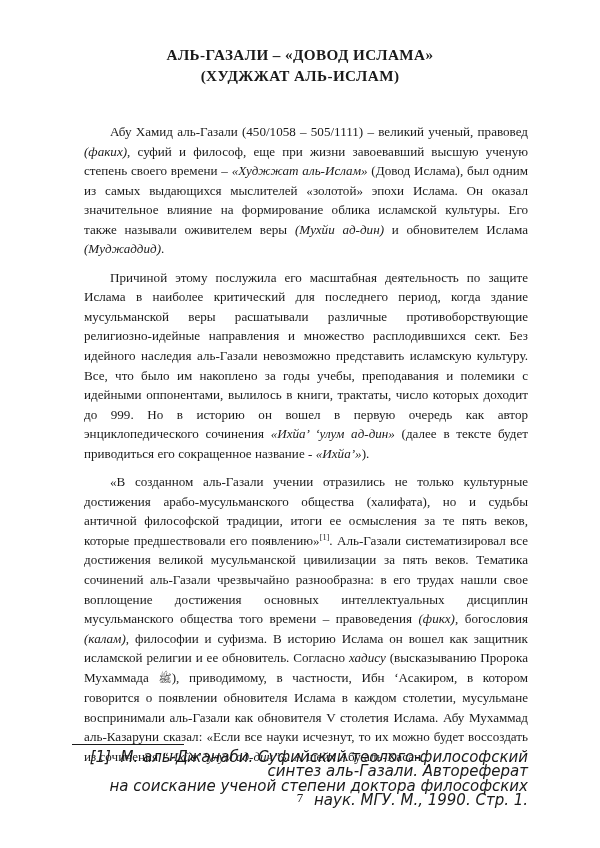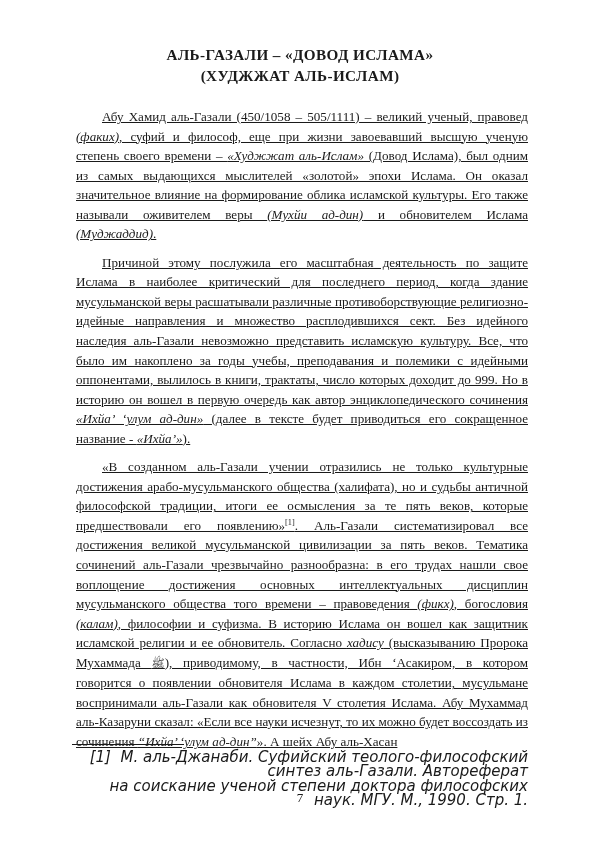--- a/index.html
+++ b/index.html
@@ -32,35 +32,34 @@
     width: 456px;
   }
 
   
   .title-block {
     text-align: center;
     font-weight: bold;
     font-size: 15.2px;
     letter-spacing: 0.4px;
     line-height: 21px;
-    margin: 0 0 21px 0;
+    margin: 0 0 36px 0;
   }
   .title-line { display: block; white-space: nowrap; }
 
   
   .para {
     font-size: 13.1px;
     line-height: 19.55px;
     text-align: justify;
     text-justify: inter-word;
     text-indent: 26px;
-    margin: 0 0 9px 4px;
+    margin: 0 0 9px 12px;
     hyphens: manual;
     word-spacing: 0.1px;
-    text-decoration: underline;
   }
   .para:last-of-type { margin-bottom: 0; }
   .it { font-style: italic; }
   .sup {
     font-size: 8.3px;
     vertical-align: super;
     line-height: 0;
   }
   .saw {
     font-size: 11px;

